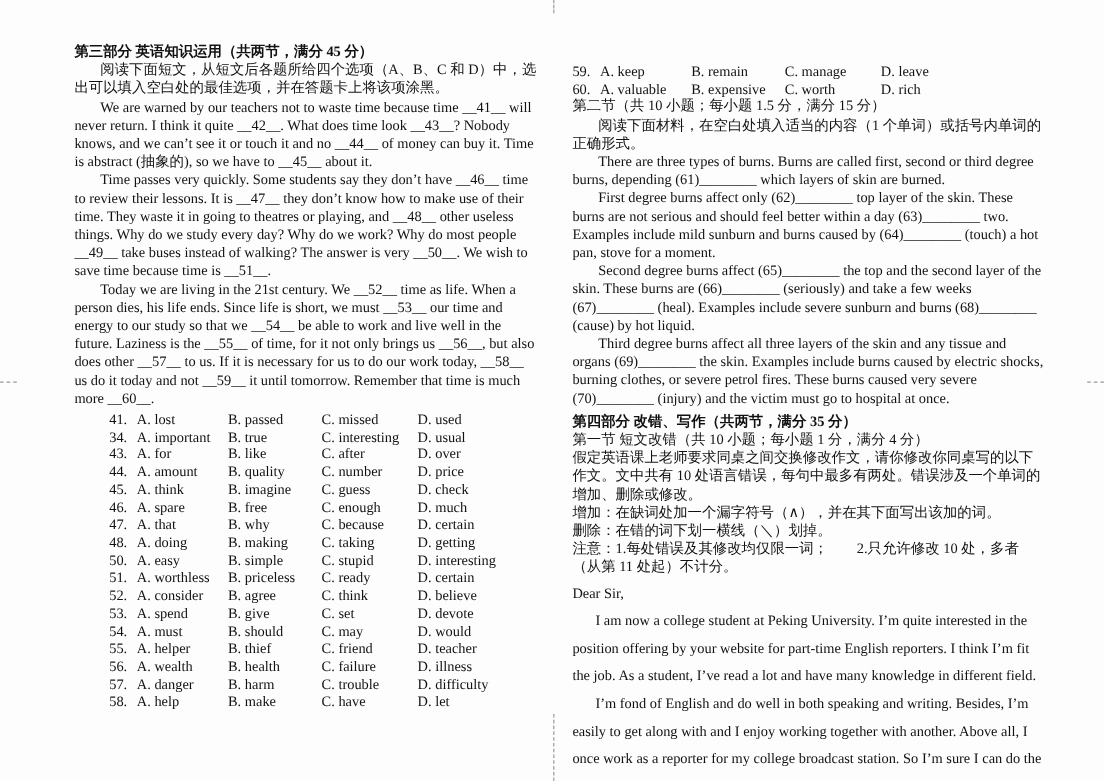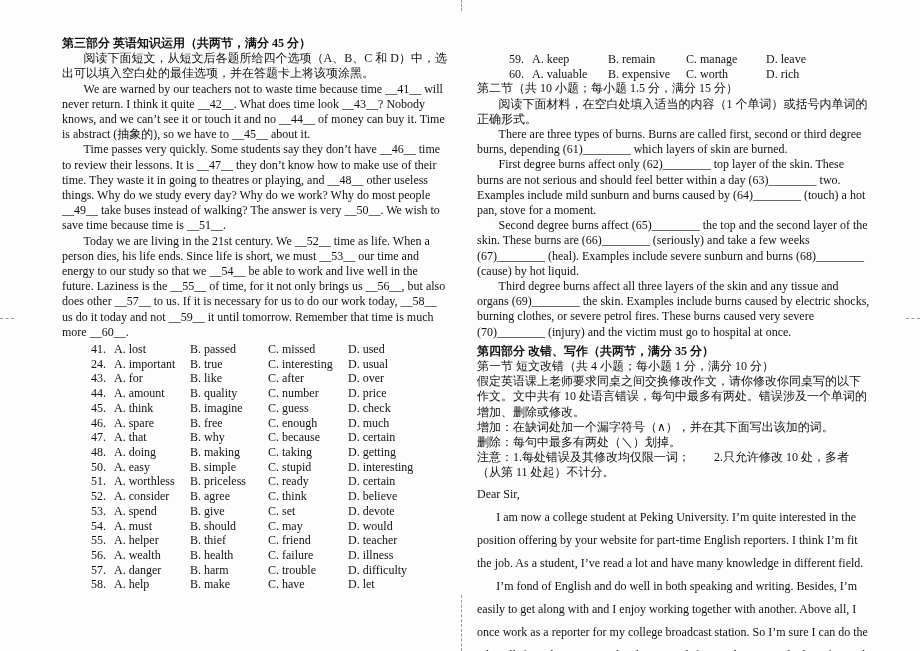--- a/index.html
+++ b/index.html
@@ -10,21 +10,21 @@
   }
   p{margin:0}
   .col{position:absolute;font-size:12px;line-height:15.2px}
   .col-left{left:62px;top:36px;width:388px}
   .col-right{left:477px;top:50px;width:394px}
   .bold{font-weight:700}
   .indent{text-indent:1.8em}
   .options{margin-top:2px}
   .opt-row{display:flex;line-height:14.7px}
   .col-left .opt-row{margin-left:29px}
-  .col-right .opt-row{margin-left:32px}
+  .col-right .opt-row{}
   .o-num{width:23px;flex:0 0 auto}
   .o-c1{width:76px;flex:0 0 auto}
   .o-c2{width:78px;flex:0 0 auto}
   .o-c3{width:80px;flex:0 0 auto}
   .o-c4{flex:1}
   .part4{margin-top:4px}
   .letter{margin-top:2px}
   .letter p{line-height:23px}
   .letter .indent{text-indent:1.6em}
   .sec2-final{margin-top:2px}
@@ -54,21 +54,21 @@
 
     <div class="options">
       <div class="opt-row">
           <span class="o-num">41.</span>
           <span class="o-c1">A. lost</span>
           <span class="o-c2">B. passed</span>
           <span class="o-c3">C. missed</span>
           <span class="o-c4">D. used</span>
         </div>
         <div class="opt-row">
-          <span class="o-num">24.</span>
+          <span class="o-num">34.</span>
           <span class="o-c1">A. important</span>
           <span class="o-c2">B. true</span>
           <span class="o-c3">C. interesting</span>
           <span class="o-c4">D. usual</span>
         </div>
         <div class="opt-row">
           <span class="o-num">43.</span>
           <span class="o-c1">A. for</span>
           <span class="o-c2">B. like</span>
           <span class="o-c3">C. after</span>
@@ -195,25 +195,25 @@
 
     <p>第二节（共 10 小题；每小题 1.5 分，满分 15 分）</p>
     <p class="indent">阅读下面材料，在空白处填入适当的内容（1 个单词）或括号内单词的正确形式。</p>
 
     <p class="indent">There are three types of burns. Burns are called first, second or third degree burns, depending (61)________ which layers of skin are burned.</p>
       <p class="indent">First degree burns affect only (62)________ top layer of the skin. These burns are not serious and should feel better within a day (63)________ two. Examples include mild sunburn and burns caused by (64)________ (touch) a hot pan, stove for a moment.</p>
       <p class="indent">Second degree burns affect (65)________ the top and the second layer of the skin. These burns are (66)________ (seriously) and take a few weeks (67)________ (heal). Examples include severe sunburn and burns (68)________ (cause) by hot liquid.</p>
       <p class="indent">Third degree burns affect all three layers of the skin and any tissue and organs (69)________ the skin. Examples include burns caused by electric shocks, burning clothes, or severe petrol fires. These burns caused very severe (70)________ (injury) and the victim must go to hospital at once.</p>
 
     <p class="bold part4">第四部分 改错、写作（共两节，满分 35 分）</p>
-    <p>第一节 短文改错（共 4 小题；每小题 1 分，满分 10 分）</p>
+    <p>第一节 短文改错（共 10 小题；每小题 1 分，满分 4 分）</p>
     <p>假定英语课上老师要求同桌之间交换修改作文，请你修改你同桌写的以下作文。文中共有 10 处语言错误，每句中最多有两处。错误涉及一个单词的增加、删除或修改。</p>
 
     <p>增加：在缺词处加一个漏字符号（∧），并在其下面写出该加的词。</p>
-      <p>删除：每句中最多有两处（＼）划掉。</p>
+      <p>删除：在错的词下划一横线（＼）划掉。</p>
 
     <p>注意：1.每处错误及其修改均仅限一词；　　2.只允许修改 10 处，多者（从第 11 处起）不计分。</p>
 
     <div class="letter">
       <p>Dear Sir,</p>
       <p class="indent">I am now a college student at Peking University. I’m quite interested in the position offering by your website for part-time English reporters. I think I’m fit the job. As a student, I’ve read a lot and have many knowledge in different field.</p>
         <p class="indent">I’m fond of English and do well in both speaking and writing. Besides, I’m easily to get along with and I enjoy working together with another. Above all, I once work as a reporter for my college broadcast station. So I’m sure I can do the job well if you let me to get the chance work for a website. I am looking forward to your reply.</p>
     </div>
 
     <p class="bold sec2-final">第二节 书面表达（满分 25 分）</p>

